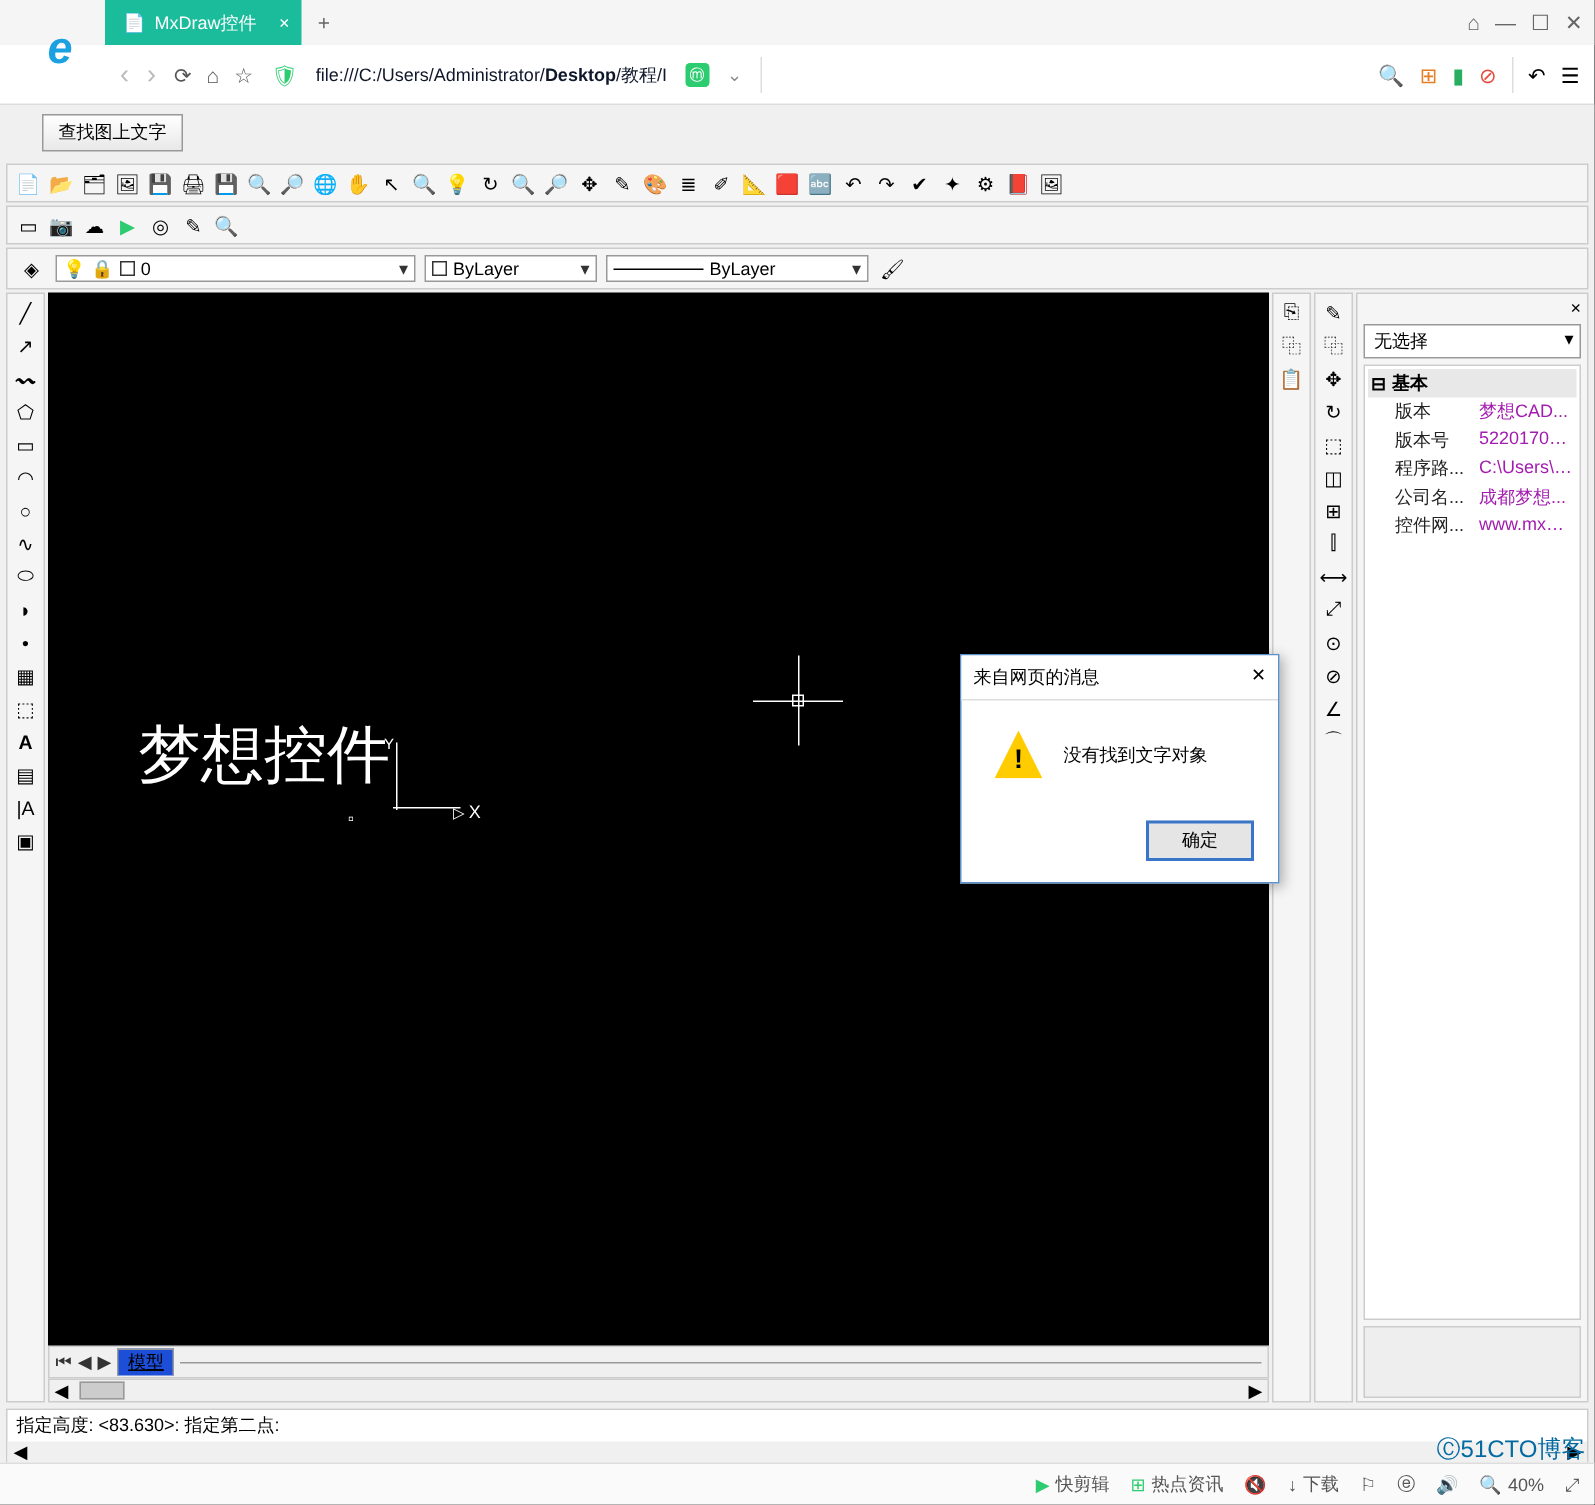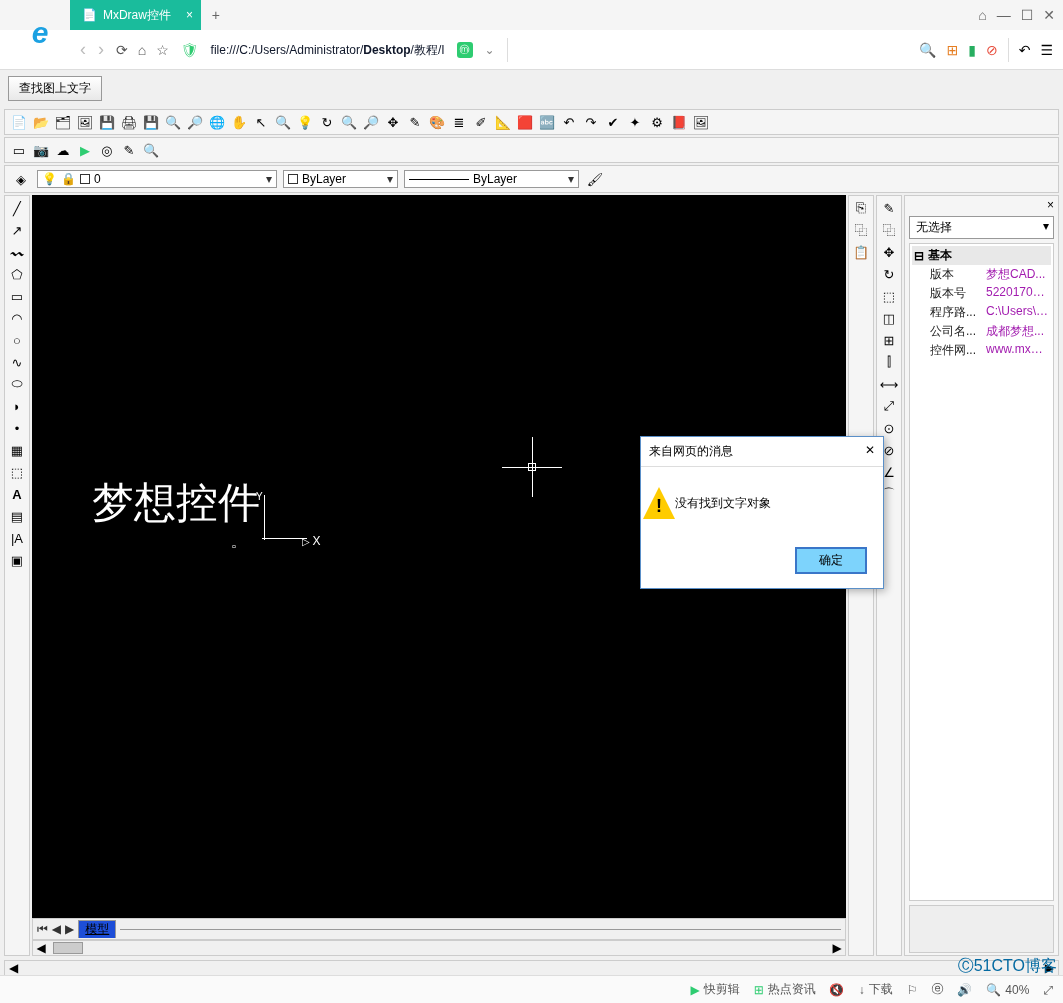--- a/index.html
+++ b/index.html
@@ -24,21 +24,21 @@
 .url b { font-weight: bold; }
 .mx-badge { width: 16px; height: 16px; background: #2ecc71; border-radius: 3px; display: inline-flex; align-items: center; justify-content: center; color: #fff; font-size: 10px; }
 .sep { width: 1px; height: 24px; background: #ddd; }
 .search-box { color: #aaa; font-size: 13px; flex: 1; }
 .right-icons { display: flex; gap: 10px; align-items: center; margin-left: auto; }
 .right-icons span { cursor: pointer; font-size: 14px; }
 
 
 .app { flex: 1; background: #f0f0f0; display: flex; flex-direction: column; position: relative; }
 .find-btn-row { padding: 6px 8px; }
-.find-btn { padding: 3px 10px; border: 1px solid #999; background: linear-gradient(#fff,#e8e8e8); cursor: pointer; }
+.find-btn { padding: 3px 10px; border: 1px solid #999; background: linear-gradient(#fff,#e8e8e8); cursor: pointer; margin-left: 20px; }
 
 .menubar { display: flex; gap: 2px; padding: 2px 8px; border: 1px solid #ccc; background: #f5f5f5; margin: 0 4px; }
 .menuitem { padding: 2px 6px; cursor: pointer; }
 
 .toolbar { display: flex; gap: 2px; padding: 2px 4px; border: 1px solid #ccc; background: #f5f5f5; margin: 2px 4px 0 4px; flex-wrap: wrap; }
 .tbtn { width: 20px; height: 20px; display: flex; align-items: center; justify-content: center; cursor: pointer; border: 1px solid transparent; font-size: 13px; }
 
 .layer-row { display: flex; gap: 6px; padding: 3px 6px; margin: 2px 4px 0 4px; border: 1px solid #ccc; background: #f5f5f5; align-items: center; }
 .layer-select { border: 1px solid #999; background: #fff; padding: 1px 20px 1px 4px; display: flex; align-items: center; gap: 4px; position: relative; }
 .layer-select::after { content: '▾'; position: absolute; right: 4px; color: #333; }
@@ -84,27 +84,27 @@
 .cmd-line { padding: 2px 6px; }
 .cmd-scroll { display: flex; justify-content: space-between; padding: 0 4px; background: #f0f0f0; }
 
 .statusbar { display: flex; border: 1px solid #ccc; margin: 0 4px 2px 4px; background: #f5f5f5; align-items: center; }
 .coords { padding: 2px 6px; flex: 1; }
 .status-btns { display: flex; }
 .status-btn { padding: 2px 8px; border-left: 1px solid #ccc; cursor: pointer; }
 .mxsoft { padding: 2px 8px; border-left: 1px solid #ccc; color: #c0392b; display: flex; align-items: center; gap: 4px; }
 
 
-.dialog { position: absolute; top: 436px; left: 640px; width: 244px; background: #fff; border: 1px solid #5a8fc8; box-shadow: 2px 2px 8px rgba(0,0,0,.3); z-index: 100; }
+.dialog { position: absolute; top: 436px; left: 640px; width: 213px; background: #fff; border: 1px solid #5a8fc8; box-shadow: 2px 2px 8px rgba(0,0,0,.3); z-index: 100; }
 .dlg-title { background: #fff; padding: 6px 8px; display: flex; justify-content: space-between; border-bottom: 1px solid #ddd; }
-.dlg-body { padding: 20px 2px; display: flex; align-items: center; }
+.dlg-body { padding: 20px 22px; display: flex; gap: 14px; align-items: center; }
 .dlg-icon { width: 32px; height: 32px; background: #ffcc00; position: relative; clip-path: polygon(50% 0, 100% 100%, 0 100%); display: flex; align-items: flex-end; justify-content: center; }
 .dlg-icon::after { content: '!'; color: #000; font-weight: bold; font-size: 18px; position: relative; top: -2px; }
 .dlg-foot { padding: 8px 16px 14px; text-align: right; }
-.dlg-ok { padding: 3px 22px; border: 2px solid #3a76c8; background: #7dd3fc; cursor: pointer; }
+.dlg-ok { padding: 3px 22px; border: 2px solid #3a76c8; background: #e5e5e5; cursor: pointer; }
 
 
 .bottom-bar { position: absolute; bottom: 0; left: 0; right: 0; height: 28px; border-top: 1px solid #ddd; display: flex; align-items: center; padding: 0 10px; gap: 14px; justify-content: flex-end; color: #555; background: #fafafa; }
 .bottom-bar .lbl { display: flex; align-items: center; gap: 4px; cursor: pointer; }
 .watermark-blog { position: absolute; bottom: 26px; right: 6px; color: #0369a1; font-size: 16px; }
 
 .prop-preview { height: 48px; margin: 2px 4px; border: 1px solid #ccc; background: #eee; }
 </style>
 </head>
 <body>
@@ -322,20 +322,21 @@
                 <span class="k">控件网...</span>
                 <span class="v">www.mxdr...</span>
               </div>
             </div>
         </div>
         <div class="prop-preview"></div>
       </div>
     </div>
 
     <div class="cmd-area">
+      <div class="cmd-line">指定高度: &lt;83.630&gt;:      指定第二点:</div>
       <div class="cmd-scroll">
         <span>◀</span>
         <span>▶</span>
       </div>
     </div>
 
     <div class="statusbar">
       <div class="coords">296.000000,  76.500000,  0.000000</div>
       <div class="status-btns" id="status-btns">
           <span class="status-btn">栅格</span>

